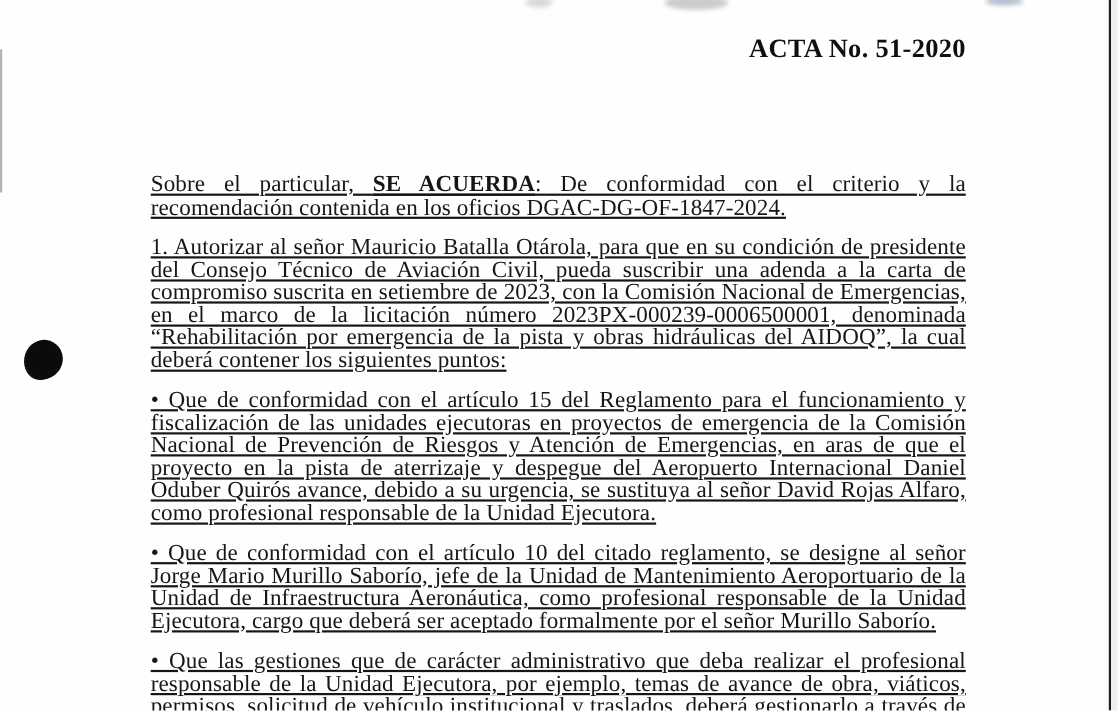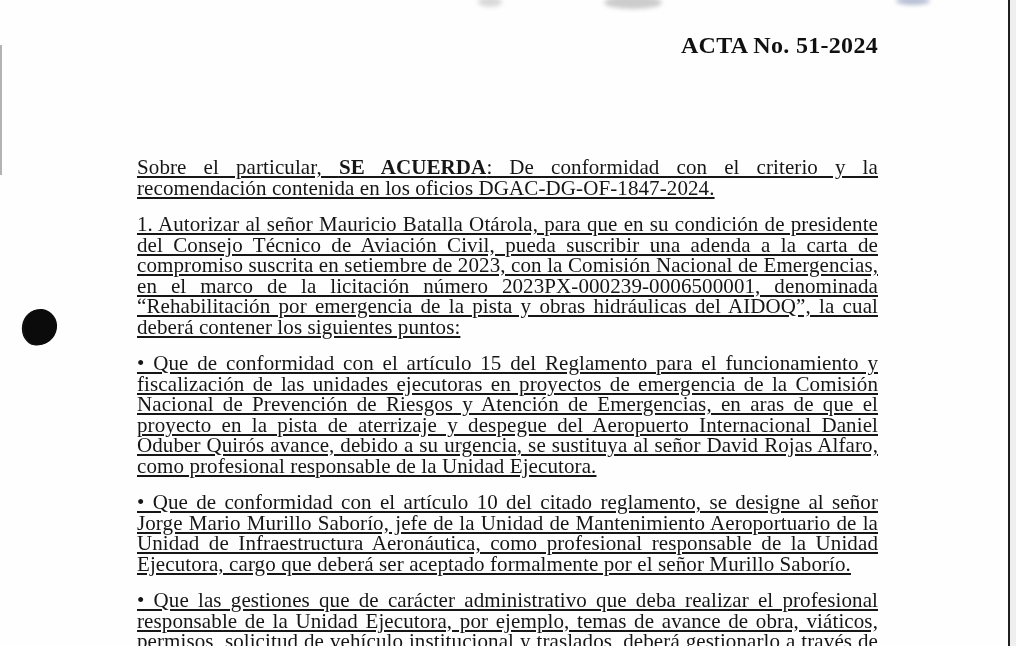--- a/index.html
+++ b/index.html
@@ -96,21 +96,21 @@
 </style>
 </head>
 <body>
 
 <div class="page">
 
   <div class="smudge smudge-1"></div>
   <div class="smudge smudge-2"></div>
   <div class="smudge smudge-3"></div>
 
-  <h1 class="title"><span>ACTA No. 51-2024</span></h1>
+  <h1 class="title"><span>ACTA No. 51-2020</span></h1>
 
   <div class="content">
 
     <p>
       <span>Sobre el particular, </span><span class="seg-bold-underline">SE ACUERDA</span><span>: De conformidad con el criterio y la recomendación contenida en los oficios DGAC-DG-OF-1847-2024.</span>
     </p>
 
     <p>
       <span>1. Autorizar al señor Mauricio Batalla Otárola, para que en su condición de presidente del Consejo Técnico de Aviación Civil, pueda suscribir una adenda a la carta de compromiso suscrita en setiembre de 2023, con la Comisión Nacional de Emergencias, en el marco de la licitación número 2023PX-000239-0006500001, denominada “Rehabilitación por emergencia de la pista y obras hidráulicas del AIDOQ”, la cual deberá contener los siguientes puntos:</span>
     </p>

